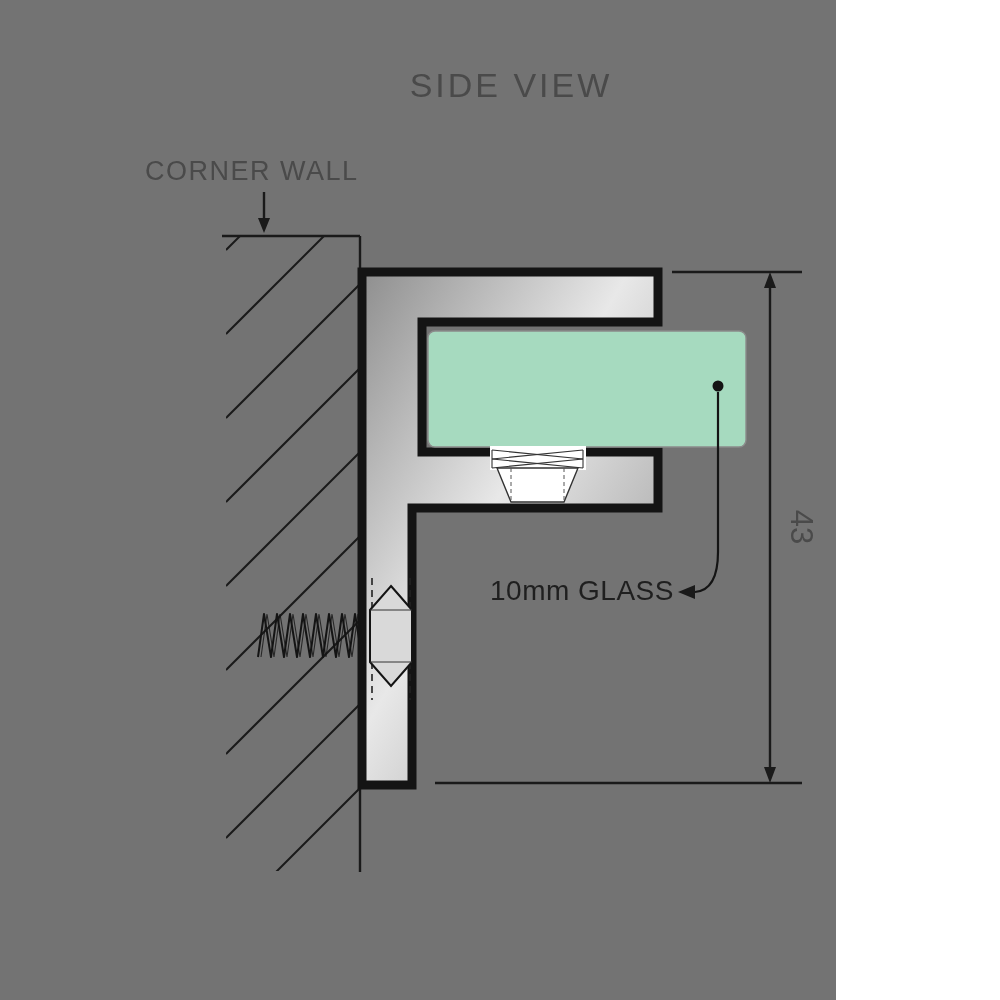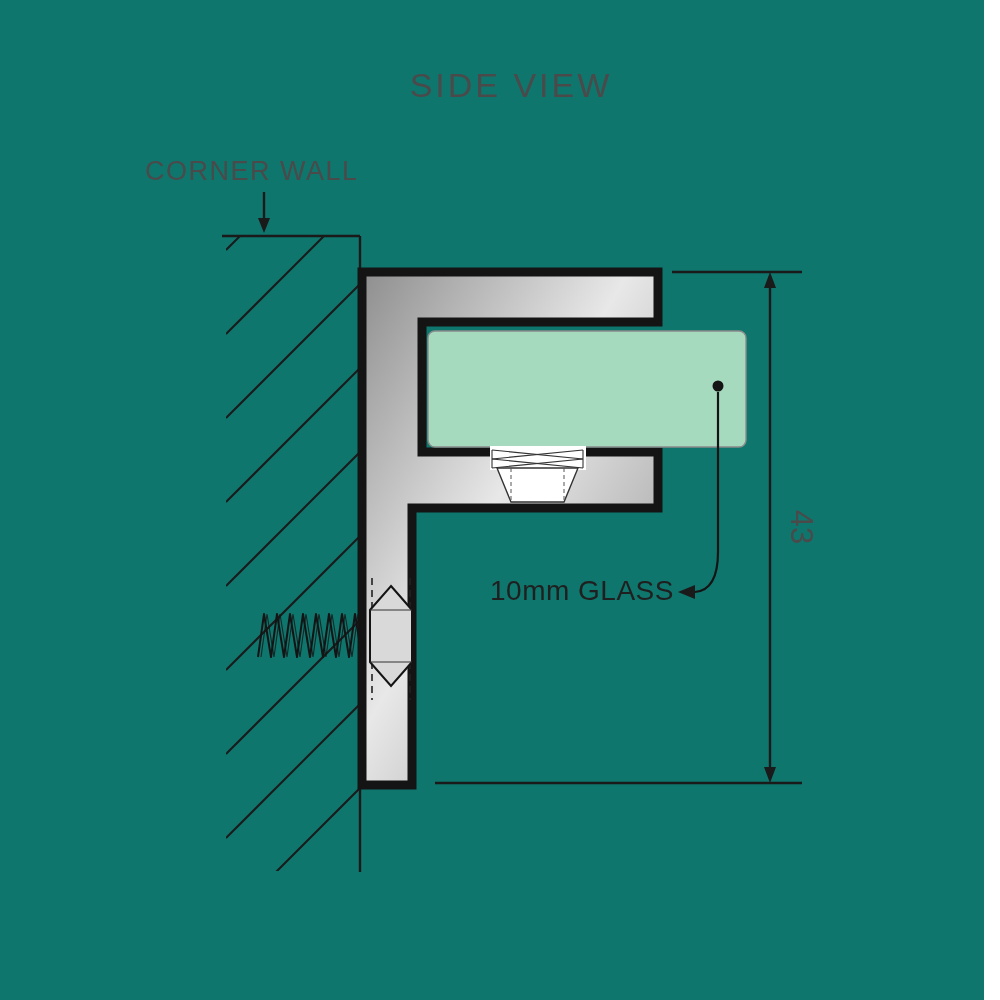--- a/index.html
+++ b/index.html
@@ -5,23 +5,23 @@
   html, body {
     margin: 0;
     padding: 0;
     background: #ffffff;
     width: 1000px;
     height: 1000px;
     font-family: "Liberation Sans", sans-serif;
   }
   .canvas {
     position: relative;
-    width: 984px;
+    width: 836px;
     height: 1000px;
-    background: #0f766e;
+    background: #737373;
     overflow: hidden;
     text-align: center;
   }
   svg { display: block; }
 
   .t-title { font-family: "Liberation Sans", sans-serif; font-size: 34px; fill: #4a4a4a; letter-spacing: 3px; }
   .t-wall  { font-family: "Liberation Sans", sans-serif; font-size: 27px; fill: #4a4a4a; letter-spacing: 1.5px; }
   .t-glass { font-family: "Liberation Sans", sans-serif; font-size: 28px; fill: #1f1f1f; letter-spacing: 0.5px; }
   .t-dim   { font-family: "Liberation Sans", sans-serif; font-size: 31px; fill: #4a4a4a; }
 

